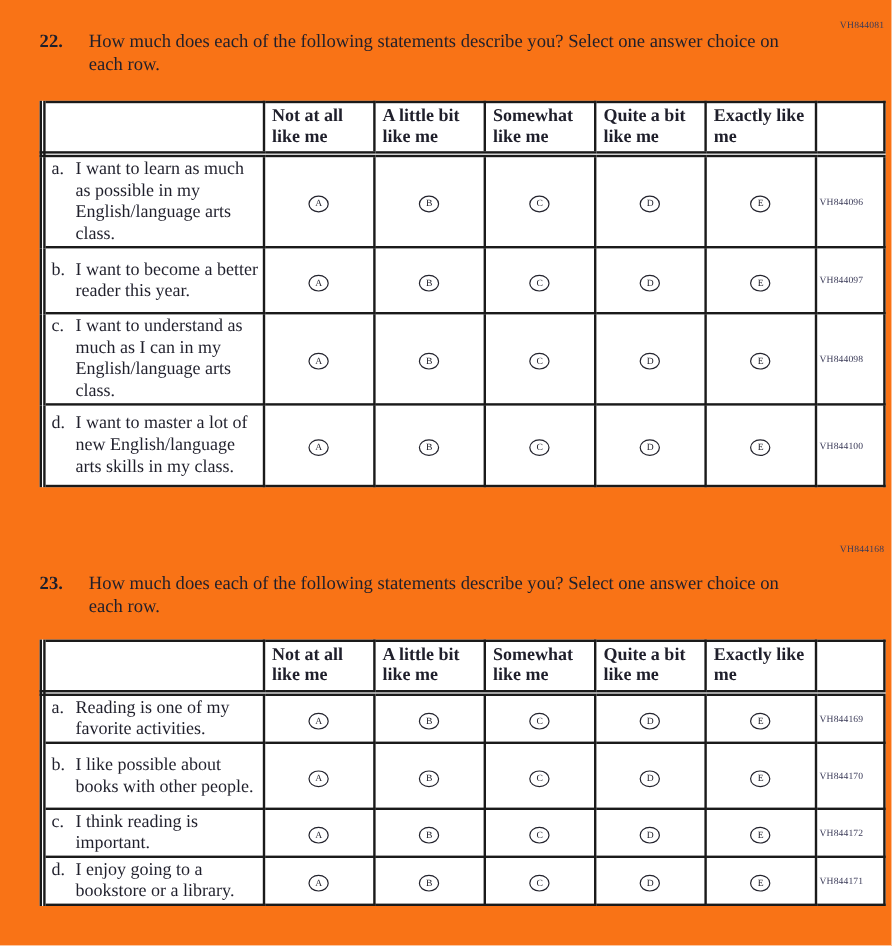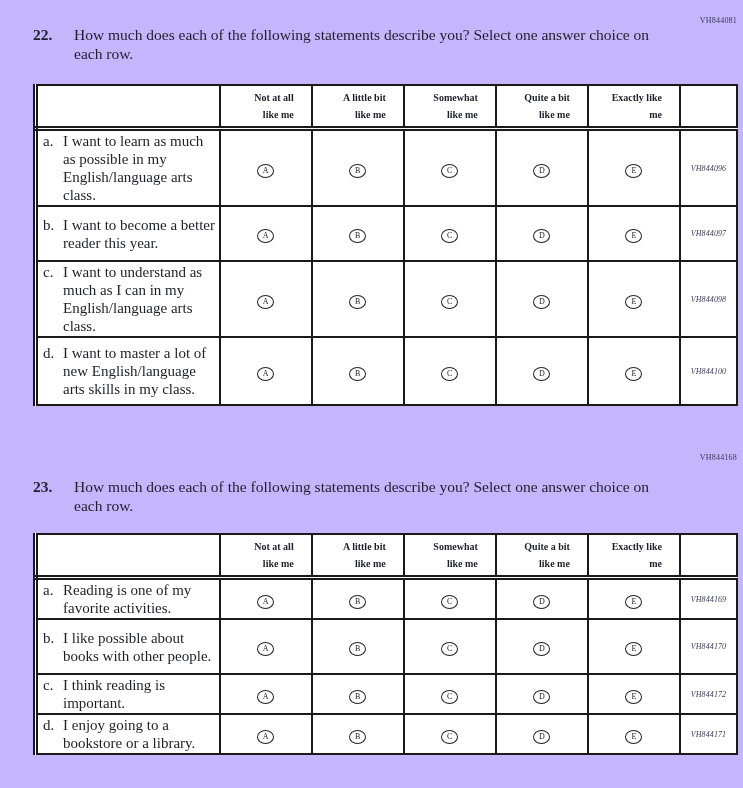--- a/index.html
+++ b/index.html
@@ -1,19 +1,19 @@
 <!DOCTYPE html>
 <html><head>
 <meta charset="utf-8">
 <style>
   html,body{margin:0;padding:0;background:#ffffff;}
   #page{
     position:relative;
     width:743px;height:788px;
-    background:#c4b5fd;
+    background:#f97316;
     font-family:"Liberation Serif","DejaVu Serif",serif;
     color:#1f1f2b;
     overflow:hidden;
   }
   .qcode{
     position:absolute;
     right:6px;
     font-size:8px;
     letter-spacing:0.2px;
     color:#3b3b58;
@@ -53,48 +53,46 @@
     border:2px solid #1a1a1a;
     padding:1px 2px;
     vertical-align:middle;
   }
   
   table.grid .c0{border-left:5px double #1a1a1a;}
   
   table.grid th{
     border-bottom:5px double #1a1a1a;
     font-weight:bold;
-    font-size:10px;
+    font-size:15px;
     line-height:17px;
-    text-align:right;
-    padding:3px 17px;
+    text-align:left;
+    padding:3px 6px;
   }
   .stmt{display:flex;font-size:15px;line-height:18px;}
   .stmt .ltr{flex:none;width:20px;padding-left:3px;}
   .stmt .txt{flex:1;padding-right:1px;}
   td.opt{text-align:center;}
   .bubble{
     display:inline-flex;
     align-items:center;
     justify-content:center;
     width:15px;height:12px;
     border:1px solid #23232d;
     border-radius:50%;
     font-size:8px;
     line-height:1;
     color:#23232d;
     background:#fff;
   }
   td.code{
     font-size:8px;
     color:#3b3b58;
-    text-align:center;
     padding:1px;
     letter-spacing:0.1px;
-    font-style:italic;
   }
   
   #q1-table tr.hdr{height:40px;}
   #q1-table tr.r0{height:75px;}
   #q1-table tr.r1{height:55px;}
   #q1-table tr.r2{height:75px;}
   #q1-table tr.r3{height:68px;}
   
   #q2-table tr.hdr{height:42px;}
   #q2-table tr.r0{height:40px;}

